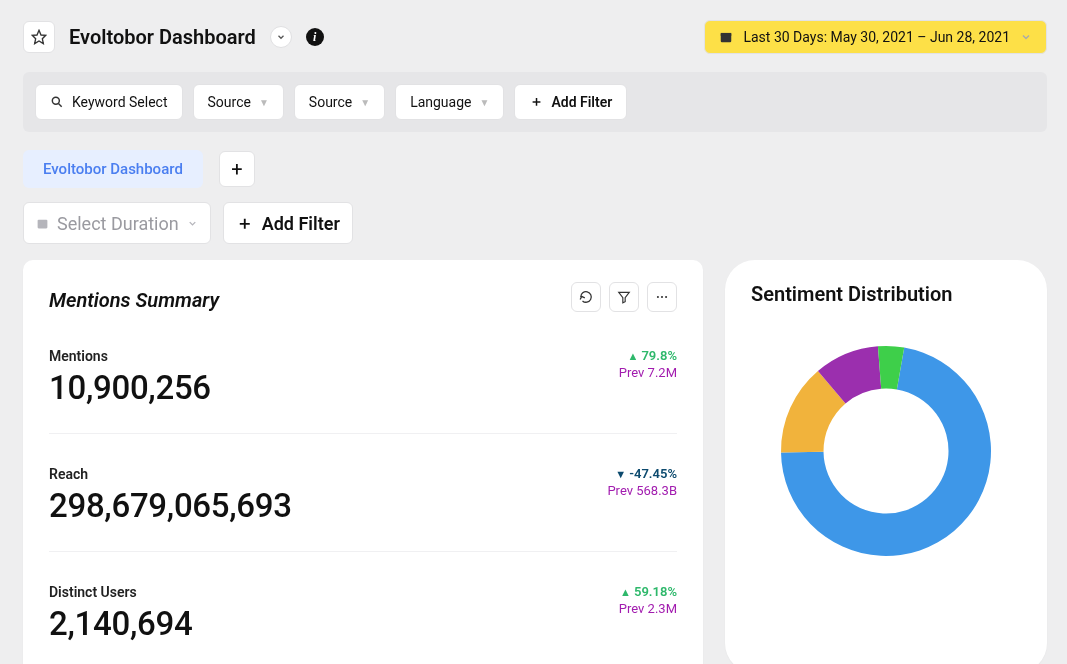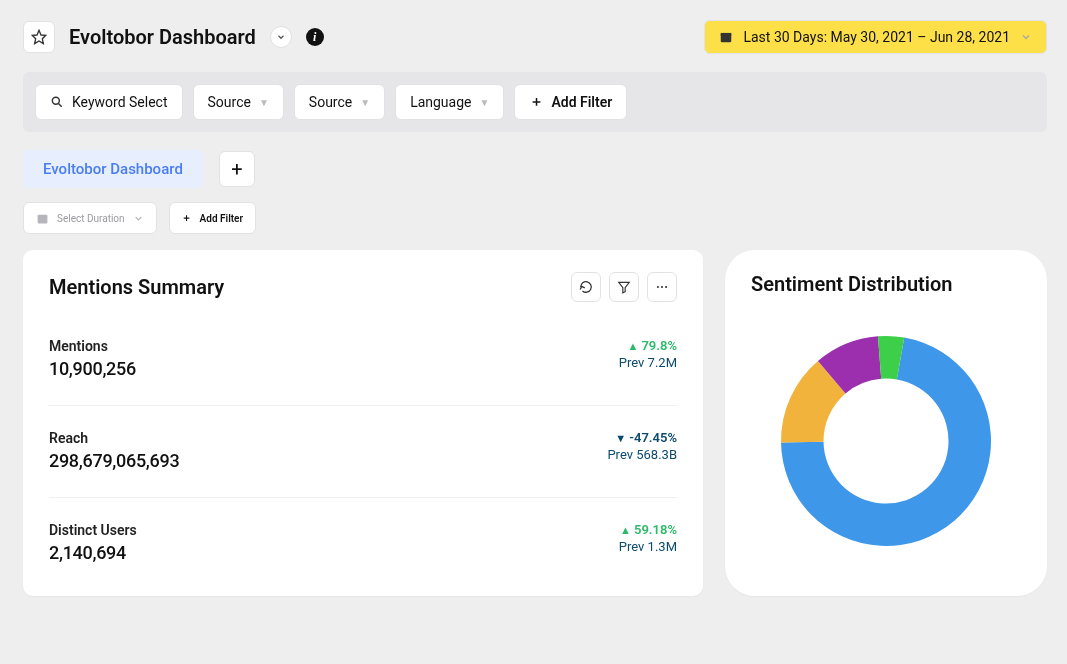--- a/index.html
+++ b/index.html
@@ -123,21 +123,21 @@
     display: flex;
     gap: 12px;
     margin-bottom: 16px;
   }
   .sec-btn {
     background: #fff;
     border: 1px solid #e2e2e4;
     border-radius: 6px;
     padding: 8px 12px;
     display: flex; align-items: center; gap: 8px;
-    font-size: 10px;
+    font-size: 18px;
     cursor: pointer;
   }
   .sec-btn.muted { color: #9a9aa0; }
   .sec-btn .chev-sm { color: #9a9aa0; }
 
   
   .cards {
     display: grid;
     grid-template-columns: 680px 1fr;
     gap: 22px;
@@ -145,22 +145,23 @@
   .card {
     background: #fff;
     border-radius: 10px;
     padding: 22px 26px;
     box-shadow: 0 1px 2px rgba(0,0,0,0.03);
     position: relative;
   }
   .card-header {
     display: flex;
     justify-content: space-between;
-    align-items: center;
+    align-items: flex-end;
     margin-bottom: 28px;
+    font-style: italic;
   }
   .card-title {
     font-size: 20px;
     font-weight: 600;
   }
   .card-tools {
     display: flex;
     gap: 8px;
   }
   .tool-btn {
@@ -172,42 +173,42 @@
     background: #fff;
   }
   .tool-btn svg { width: 14px; height: 14px; }
 
   .metric-row {
     padding: 8px 0 26px 0;
     border-bottom: 1px solid #f0f0f2;
     display: flex;
     justify-content: space-between;
     align-items: flex-start;
-    margin-bottom: 16px;
+    margin-bottom: 24px;
   }
   .metric-row:last-child { border-bottom: none; margin-bottom: 0; padding-bottom: 8px; }
   .metric-label {
     font-size: 14px;
     font-weight: 600;
     color: #222;
     margin-bottom: 4px;
   }
   .metric-value {
-    font-size: 18px;
+    font-size: 33px;
     font-weight: 500;
     color: #111;
     letter-spacing: -0.3px;
   }
   .metric-delta {
     text-align: right;
     font-size: 13px;
   }
   .delta-up { color: #2eb86b; font-weight: 600; }
   .delta-down { color: #0c4a6e; font-weight: 600; }
-  .delta-prev { color: #0c4a6e; margin-top: 2px; }
+  .delta-prev { color: #a21caf; margin-top: 2px; }
   .delta-arrow { font-size: 11px; margin-right: 3px; }
 
   
   .sentiment-card { padding-bottom: 30px; border-radius: 30px; }
   .donut-wrap {
     display: flex;
     justify-content: center;
     align-items: center;
     padding-top: 20px;
   }
@@ -350,21 +351,21 @@
         </div>
       </div>
 
       <div class="metric-row">
         <div>
           <div class="metric-label">Distinct Users</div>
           <div class="metric-value">2,140,694</div>
         </div>
         <div class="metric-delta">
           <div class="delta-up"><span class="delta-arrow">▲</span><span>59.18%</span></div>
-          <div class="delta-prev">Prev 1.3M</div>
+          <div class="delta-prev">Prev 2.3M</div>
         </div>
       </div>
     </div>
 
     <div class="card sentiment-card">
       <div class="card-title">Sentiment Distribution</div>
       <div class="donut-wrap">
         <svg class="donut" id="donut-svg" viewBox="0 0 100 100">
             <path d="M 57.29322346201108 8.638074373487264 A 42 42 0 1 1 8.004093991609224 50.58641157424411 L 25.002436899767392 50.34905450847864 A 25 25 0 1 0 54.34120444167326 25.3798061746948 Z" fill="#3e97e8"></path>
             <path d="M 8.004093991609224 50.58641157424411 A 42 42 0 0 1 22.778964155348508 18.01539108345705 L 33.79700247342173 30.961542311581578 A 25 25 0 0 0 25.002436899767392 50.34905450847864 Z" fill="#f1b33c"></path>

